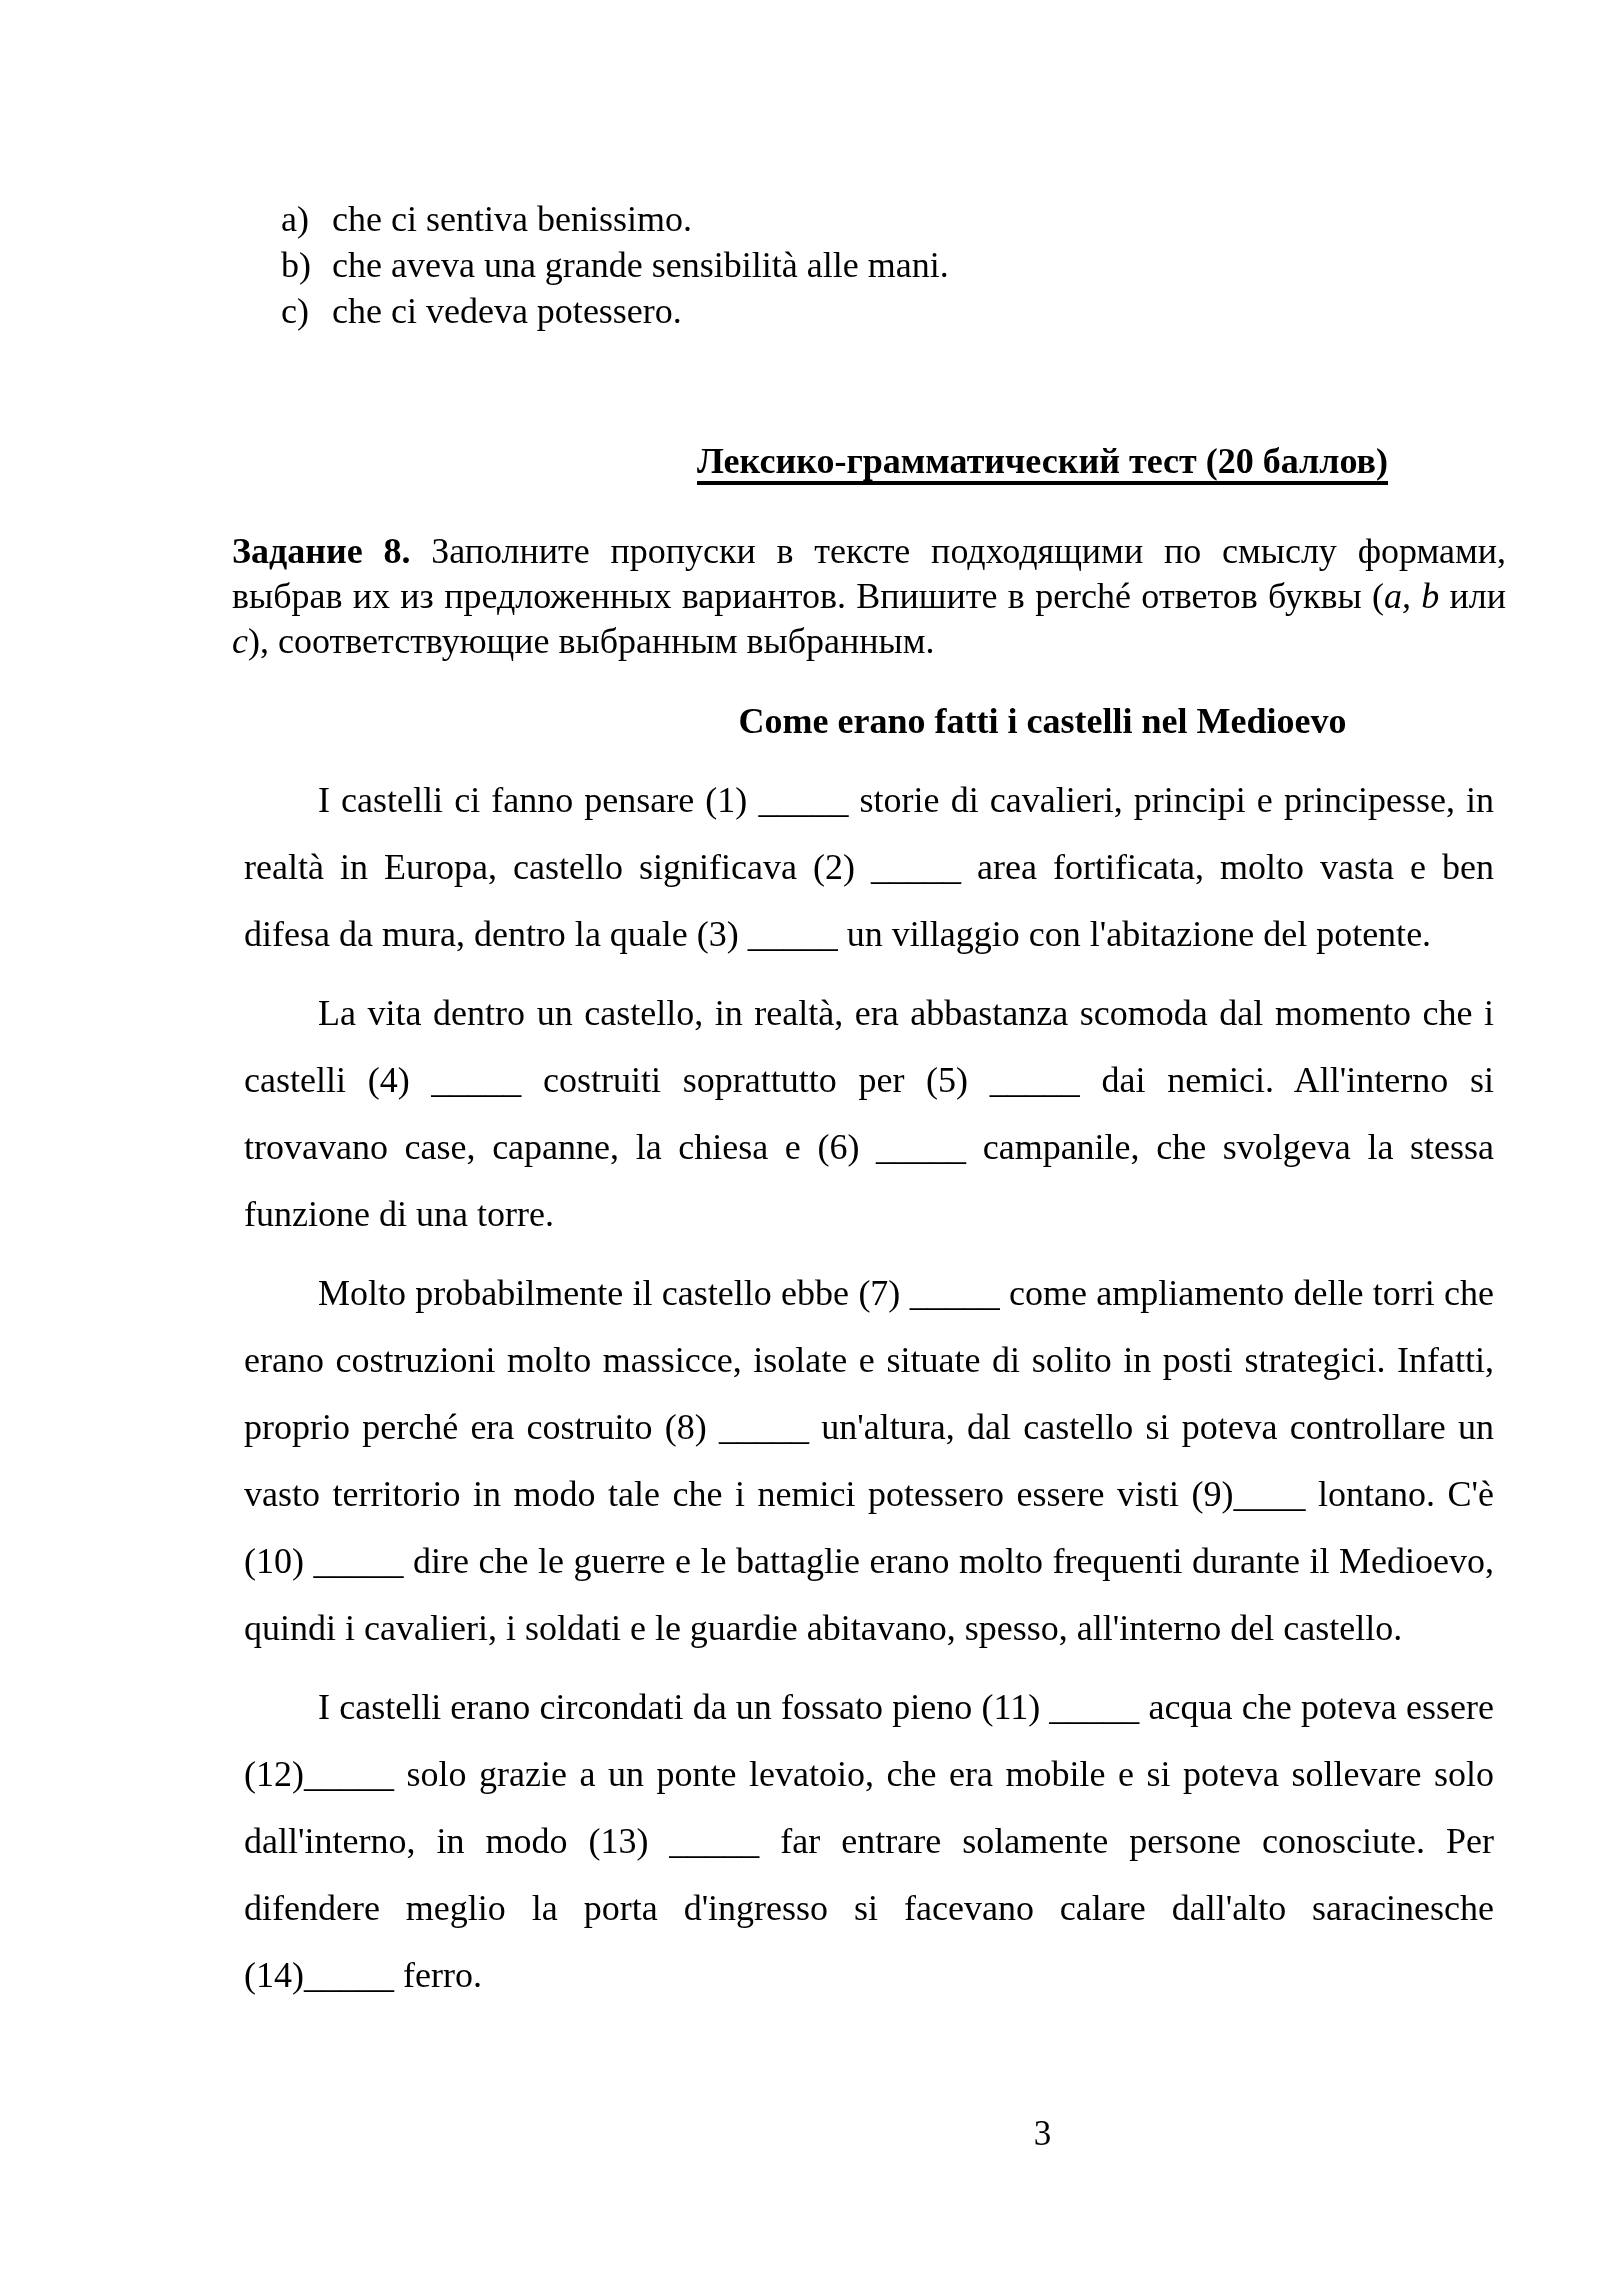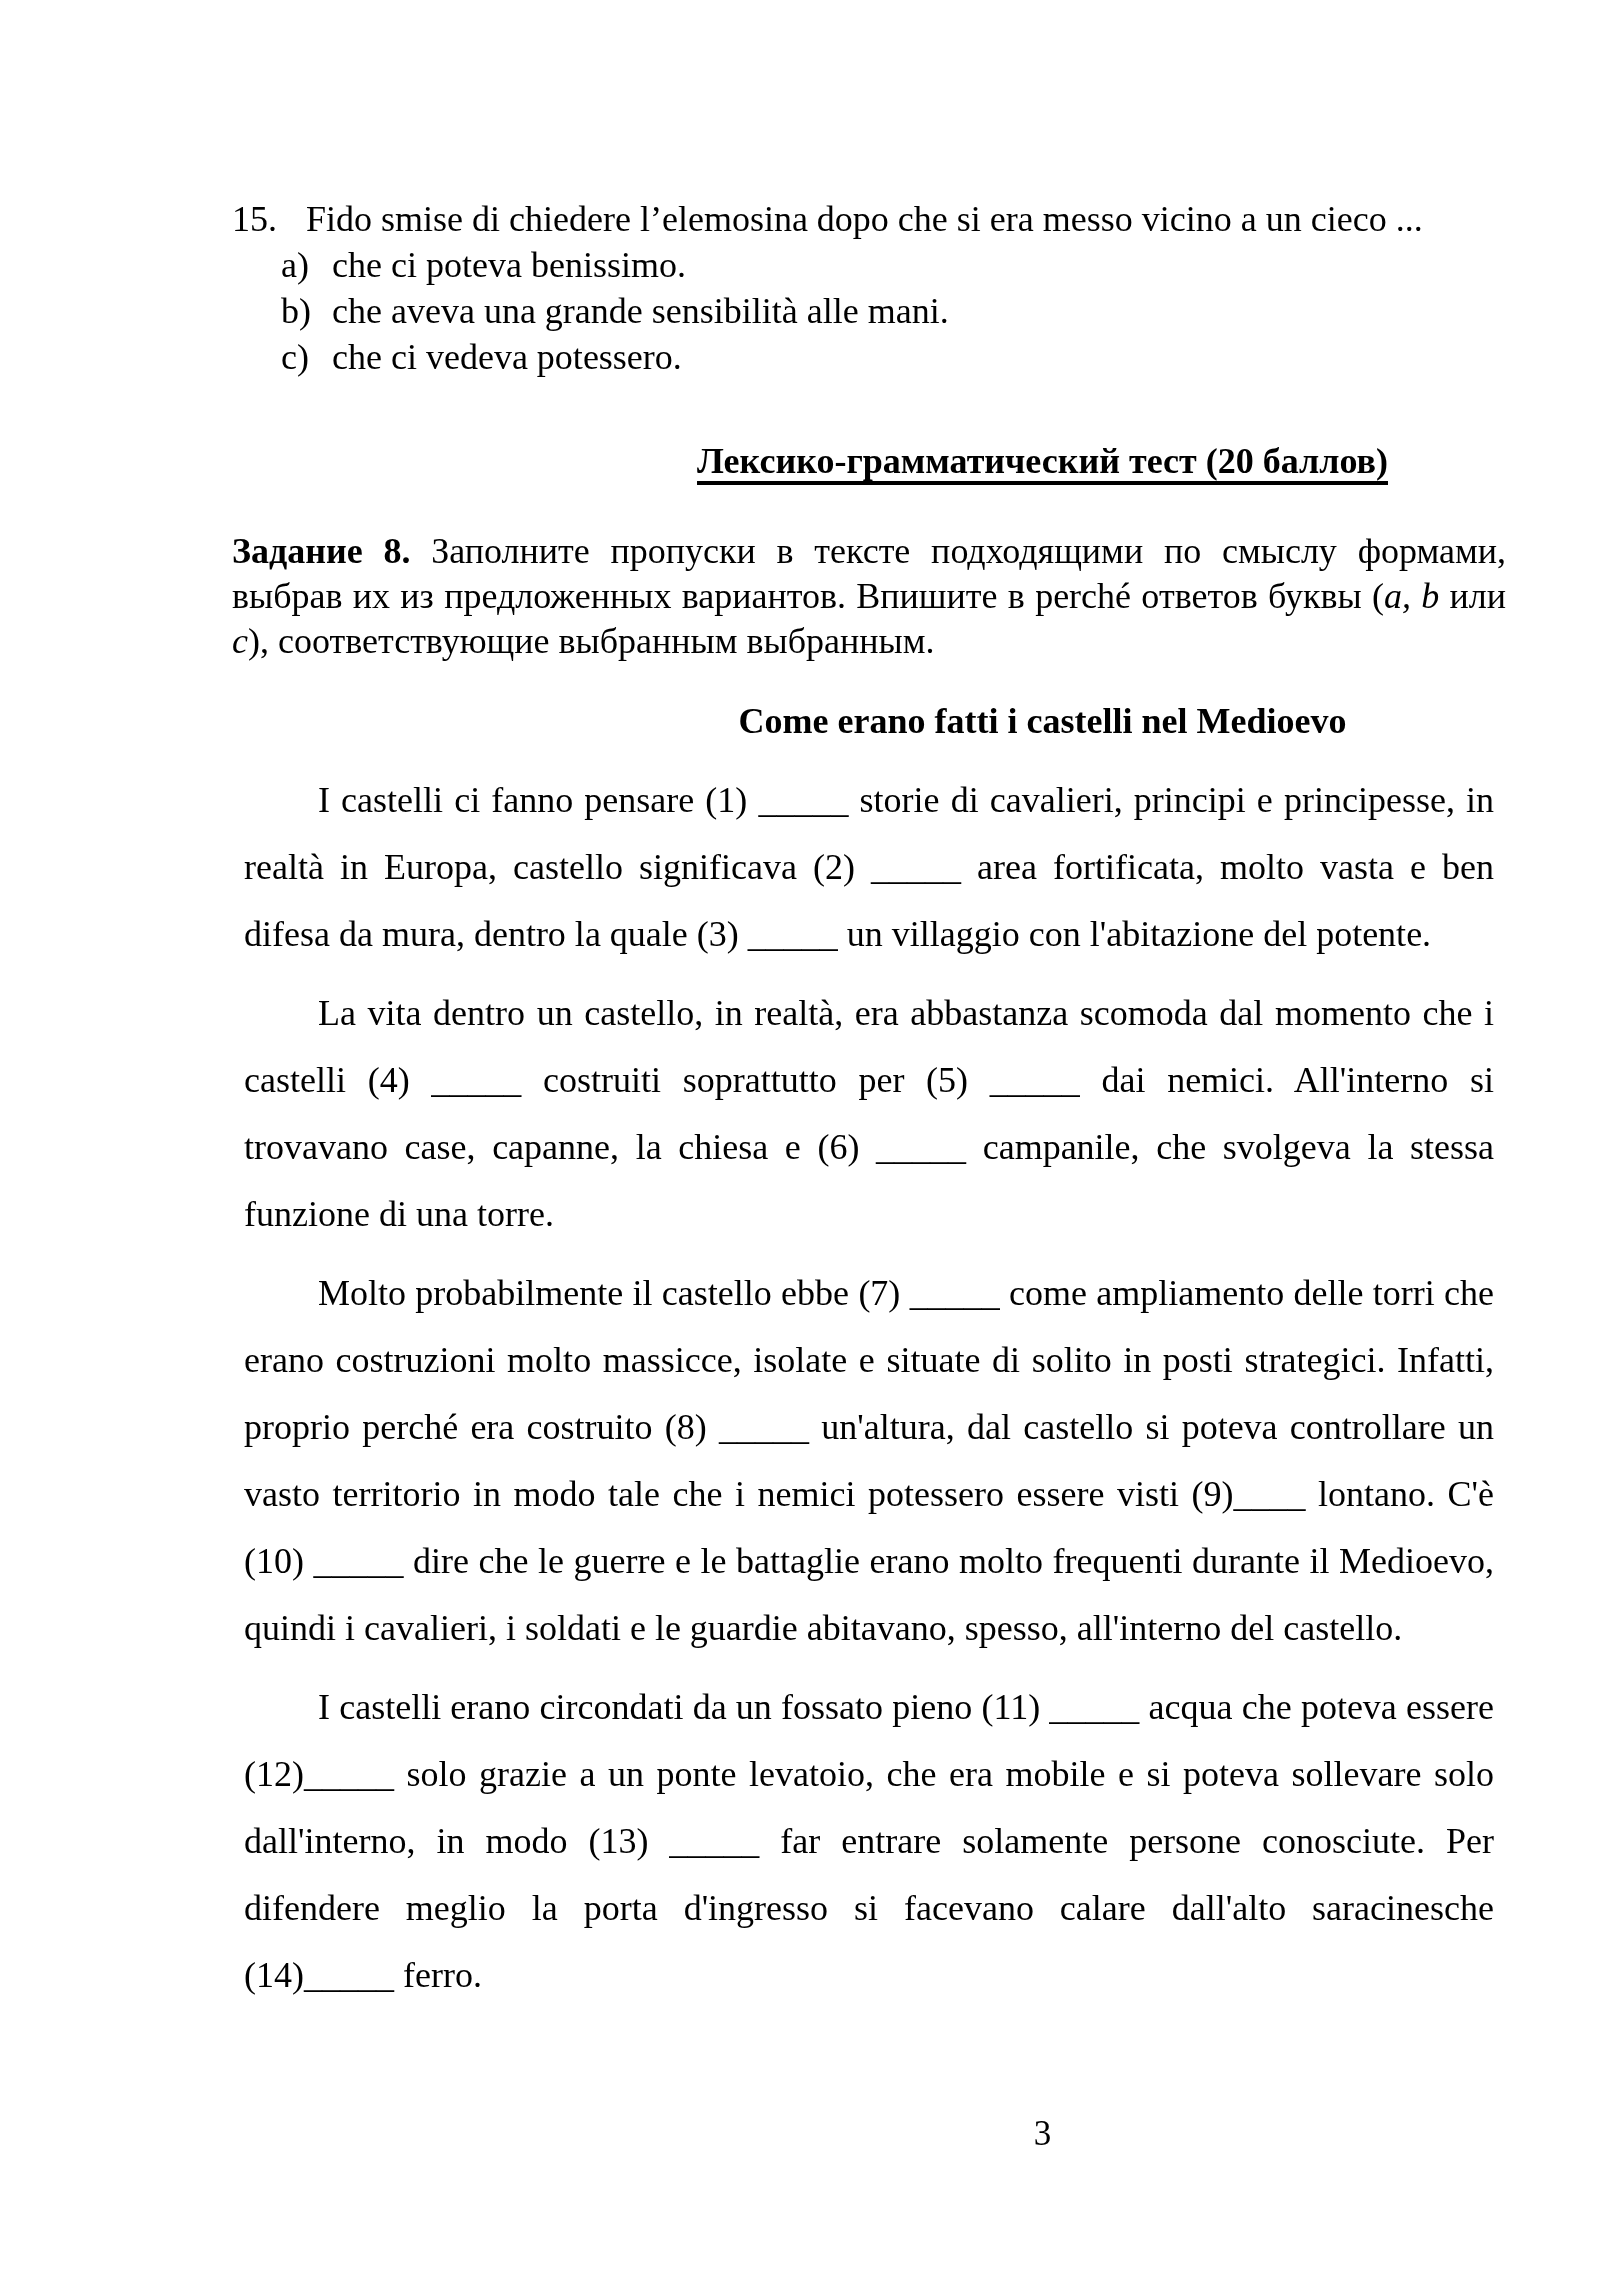--- a/index.html
+++ b/index.html
@@ -86,27 +86,23 @@
     text-align: center;
     font-size: 35px;
     line-height: 41px;
   }
 </style>
 </head>
 <body>
 
 <div class="page">
   <div class="content q15">
-    <div class="q-line">
-        <span class="q-num">15.</span>
-        <span class="q-text">Fido smise di chiedere l’elemosina dopo che si era messo vicino a un cieco ...</span>
-      </div>
     <div class="opt">
         <span class="opt-marker">a)</span>
-        <span class="opt-text">che ci poteva benissimo.</span>
+        <span class="opt-text">che ci sentiva benissimo.</span>
       </div>
     <div class="opt">
         <span class="opt-marker">b)</span>
         <span class="opt-text">che aveva una grande sensibilità alle mani.</span>
       </div>
     <div class="opt">
         <span class="opt-marker">c)</span>
         <span class="opt-text">che ci vedeva potessero.</span>
       </div>
   </div>

